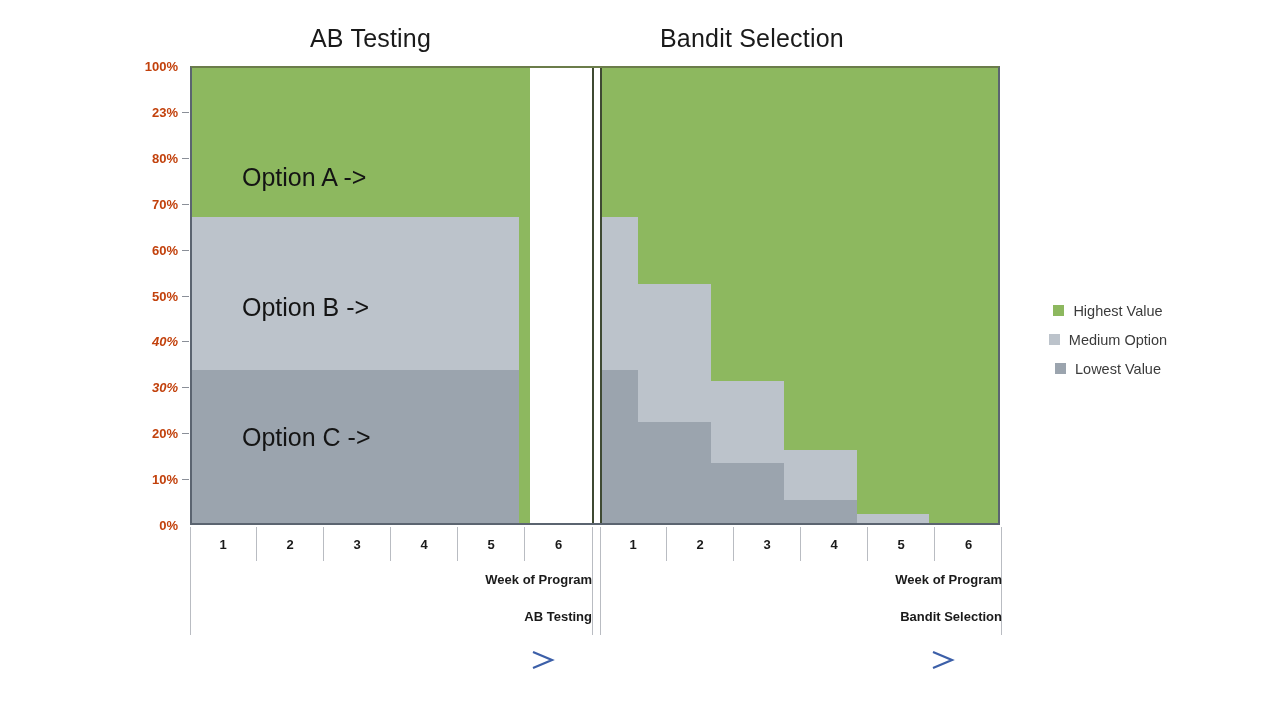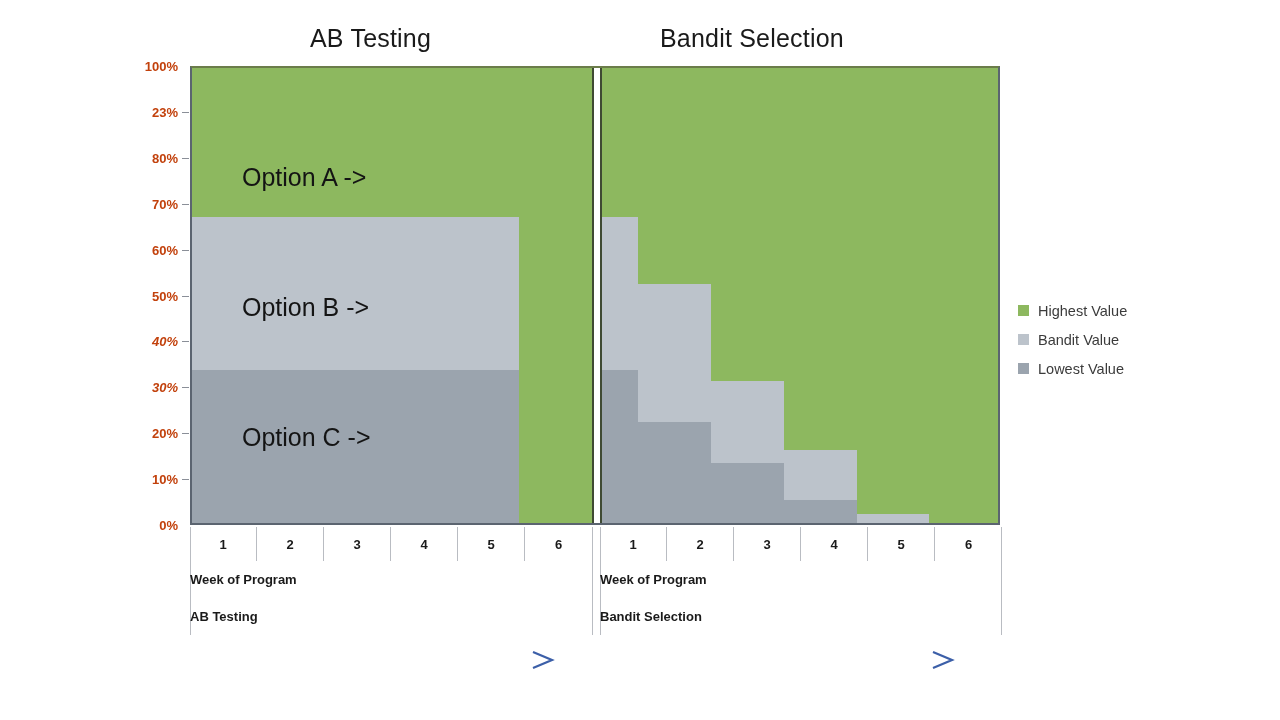--- a/index.html
+++ b/index.html
@@ -22,21 +22,21 @@
   #plot{
     position:absolute;left:190px;top:66px;width:810px;height:459px;
     box-sizing:border-box;
     border-top:2px solid #6b7c4a;
     border-left:2px solid #5b6470;
     border-right:2px solid #5b6470;
     border-bottom:2px solid #5b6470;
     background:#ffffff;overflow:hidden;
   }
   .half{position:absolute;top:0;height:100%;overflow:hidden;}
-  #half-ab{left:0;width:400px;}
+  #half-ab{left:0;width:338px;}
   #half-bandit{left:410px;width:400px;}
   #mid-divider{
     position:absolute;left:400px;top:0;width:10px;height:100%;
     background:#ffffff;border-left:2px solid #3f4a33;border-right:2px solid #3f4a33;
     box-sizing:border-box;z-index:6;
   }
 
   
   .band{position:absolute;}
 
@@ -59,38 +59,38 @@
   .xcell{
     position:absolute;top:0;height:34px;width:66.8px;
     font-size:13px;color:#1a1a1a;font-weight:700;
     display:flex;align-items:center;justify-content:center;
     box-sizing:border-box;border-right:1px solid #b9bcc2;
   }
   .xcell:last-child{border-right:none;}
 
   .axis-caption{
     position:absolute;font-size:13px;color:#1a1a1a;font-weight:700;
-    text-align:left;white-space:nowrap;
+    text-align:right;white-space:nowrap;
   }
   #cap-week-ab   {left:190px;top:572px;width:402px;}
   #cap-name-ab   {left:190px;top:609px;width:402px;}
   #cap-week-bd   {left:600px;top:572px;width:402px;}
   #cap-name-bd   {left:600px;top:609px;width:402px;}
 
   
   .caption-rule{
     position:absolute;top:527px;width:0;height:108px;
     border-left:1px solid #b9bcc2;
   }
   #rule-a{left:190px;} #rule-b{left:592px;}
   #rule-c{left:600px;} #rule-d{left:1001px;}
 
   
   #legend{position:absolute;left:1018px;top:296px;width:180px;}
-  .legend-row{display:flex;align-items:center;height:29px;}
+  .legend-row{display:flex;align-items:center;height:29px;justify-content:center;}
   .legend-swatch{width:11px;height:11px;margin-right:9px;flex:0 0 auto;}
   .legend-label{font-size:14.5px;color:#3b3b3b;white-space:nowrap;}
 
   
   .arrow-wrap{position:absolute;height:24px;}
   #arrow-ab{left:200px;top:648px;width:360px;}
   #arrow-bd{left:620px;top:648px;width:340px;}
 </style>
 </head>
 <body>
@@ -180,21 +180,21 @@
   <div class="axis-caption" id="cap-week-bd">Week of Program</div>
   <div class="axis-caption" id="cap-name-bd">Bandit Selection</div>
 
   <div id="legend">
       <div class="legend-row">
         <span class="legend-swatch" style="background: rgb(141, 184, 95);"></span>
         <span class="legend-label">Highest Value</span>
       </div>
       <div class="legend-row">
         <span class="legend-swatch" style="background: rgb(188, 195, 203);"></span>
-        <span class="legend-label">Bandit Value</span>
+        <span class="legend-label">Medium Option</span>
       </div>
       <div class="legend-row">
         <span class="legend-swatch" style="background: rgb(155, 164, 174);"></span>
         <span class="legend-label">Lowest Value</span>
       </div>
     </div>
 
   <div class="arrow-wrap" id="arrow-ab">
     <svg width="100%" height="24" viewBox="0 0 360 24" preserveAspectRatio="none">
       <defs>

